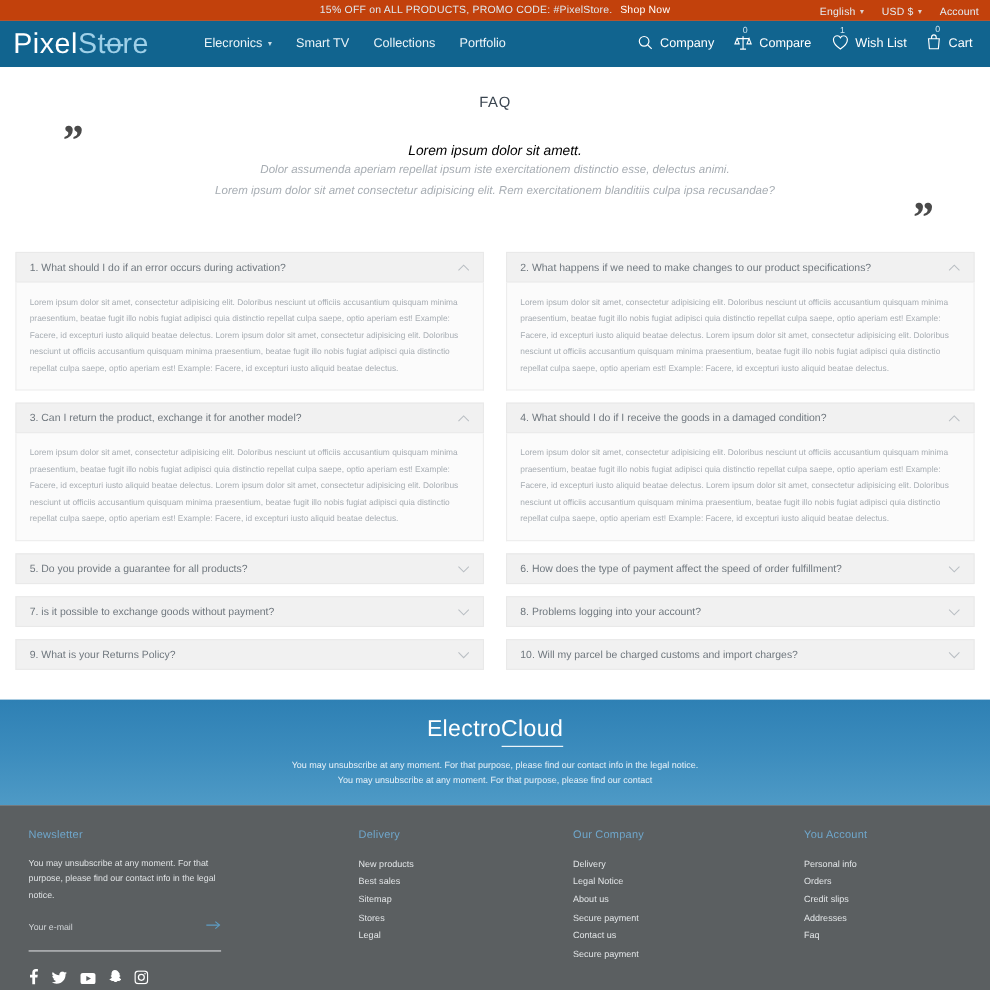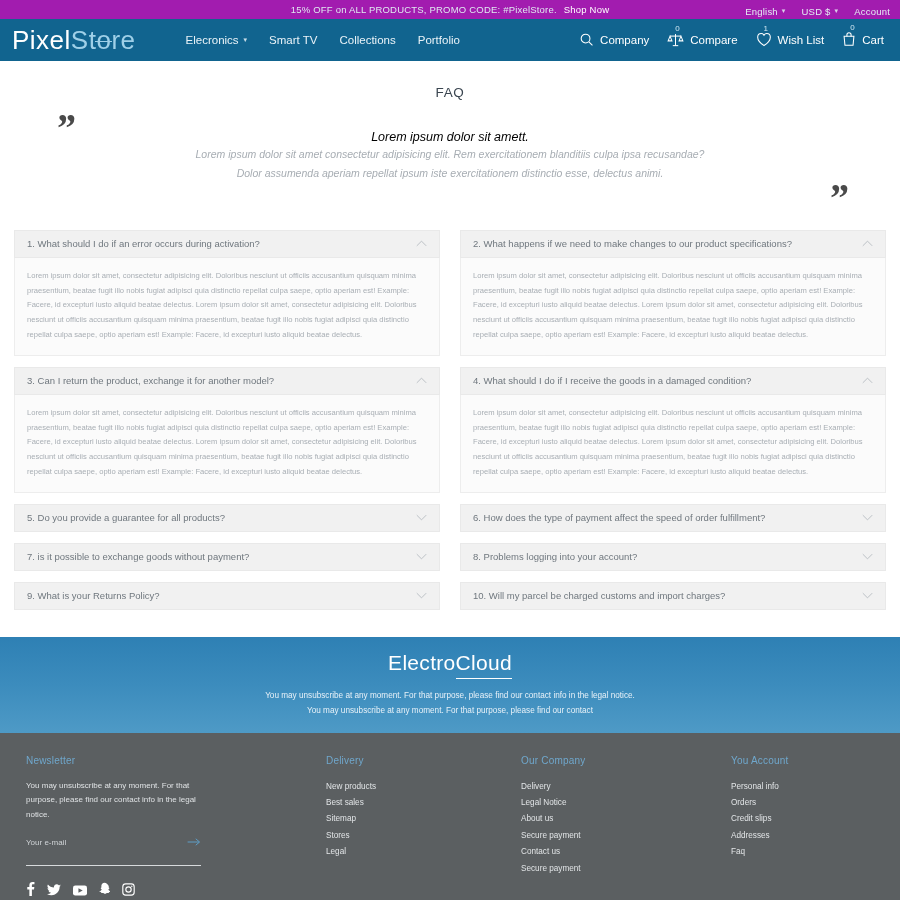--- a/index.html
+++ b/index.html
@@ -6,21 +6,21 @@
   html, body {
     width: 900px; height: 900px;
     font-family: "Liberation Sans", sans-serif;
     background: #ffffff;
     overflow: hidden;
   }
 
   
   .promo-bar {
     height: 22px;
-    background: #a21caf;
+    background: #c2410c;
     color: #e8eff4;
     display: flex;
     align-items: center;
     justify-content: center;
     position: relative;
     font-size: 9.5px;
     letter-spacing: .2px;
   }
   .promo-text { color: #dfe9f0; }
   .promo-link { color: #ffffff; margin-left: 7px; cursor: pointer; }
@@ -255,22 +255,22 @@
   </div>
 
 
   <div class="faq-section">
     <div class="faq-title">FAQ</div>
 
     <div class="quote-block">
       <span class="qmark qmark-l">”</span>
       <span class="qmark qmark-r">”</span>
       <div class="quote-lead">Lorem ipsum dolor sit amett.</div>
+      <div class="quote-line">Dolor assumenda aperiam repellat ipsum iste exercitationem distinctio esse, delectus animi.</div>
       <div class="quote-line">Lorem ipsum dolor sit amet consectetur adipisicing elit. Rem exercitationem blanditiis culpa ipsa recusandae?</div>
-      <div class="quote-line">Dolor assumenda aperiam repellat ipsum iste exercitationem distinctio esse, delectus animi.</div>
     </div>
 
     <div class="faq-grid">
       <div class="faq-col" id="col-left">
           <div class="faq-item">
             <div class="faq-q">
               <span>1. What should I do if an error occurs during activation?</span>
               <span class="chev">
                 <svg width="11" height="7" viewBox="0 0 14 8" fill="none" stroke="#b9bec3" stroke-width="1.2">
                   <polyline points="1,7 7,1 13,7"></polyline>

